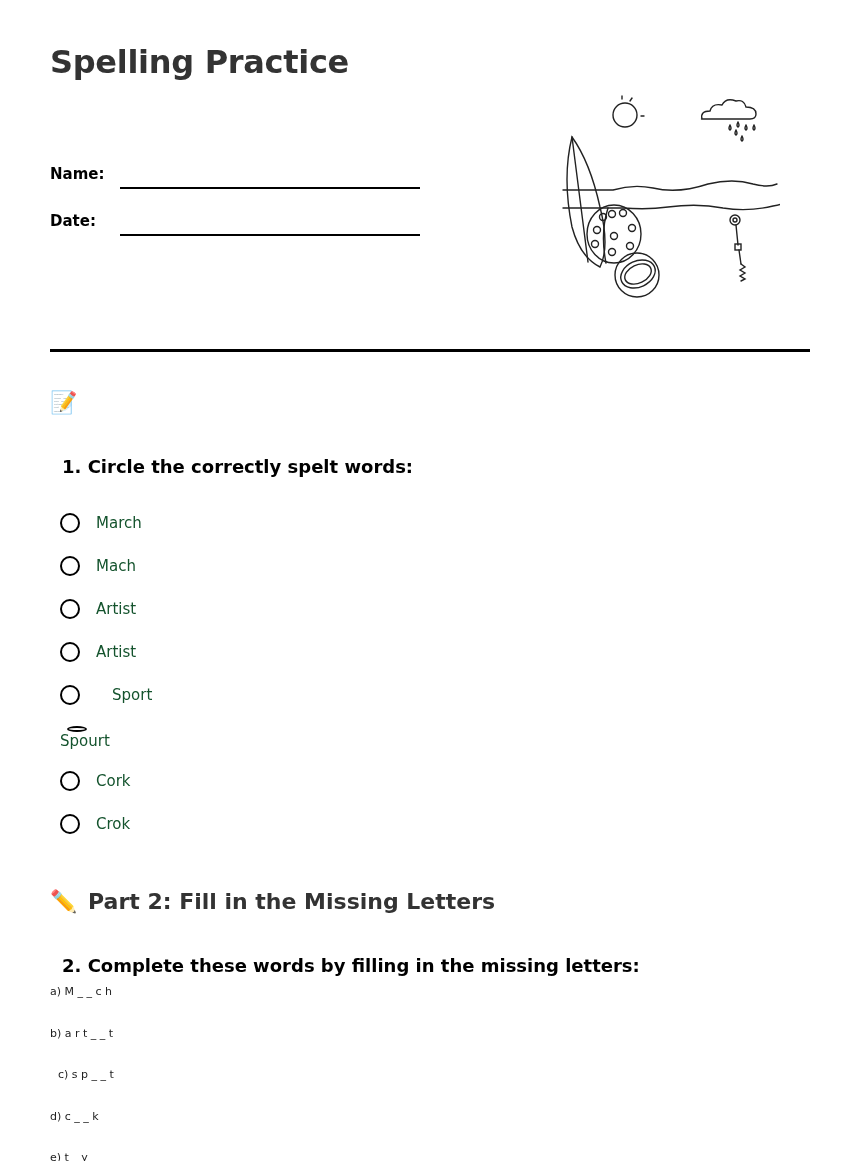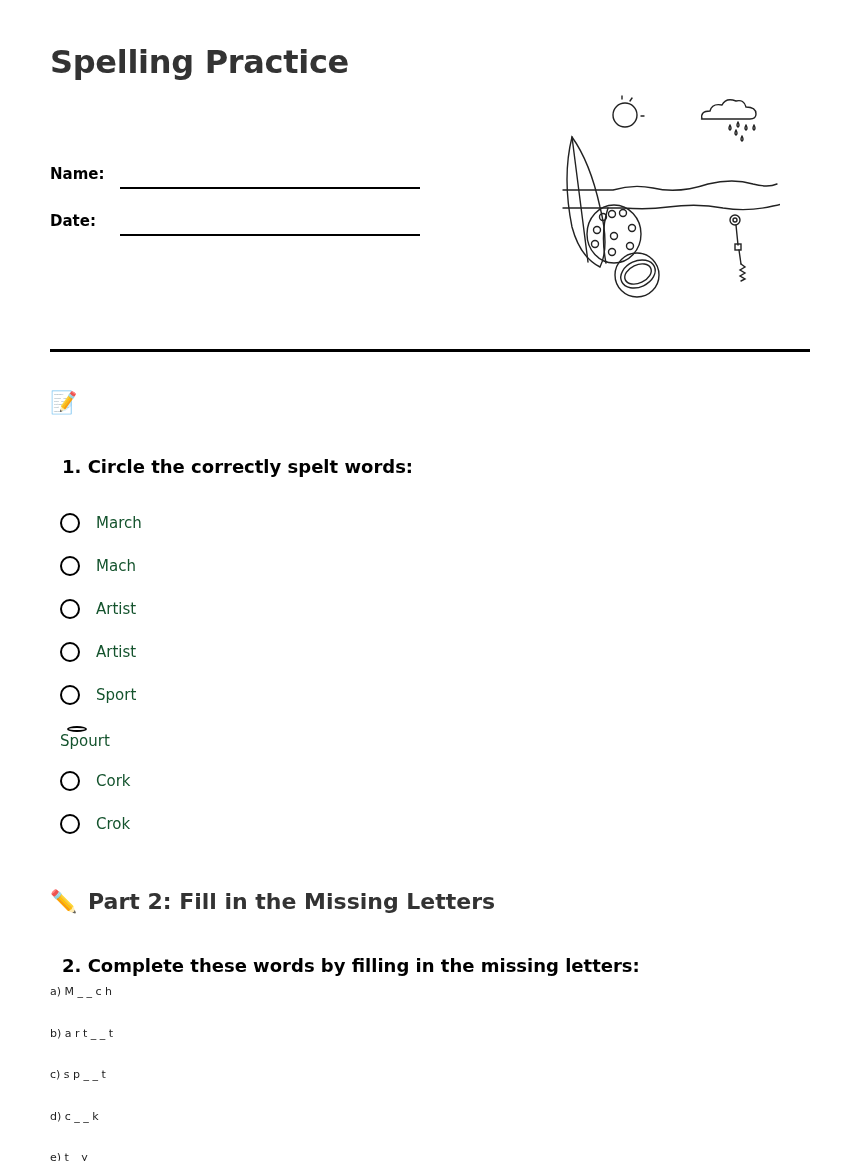--- a/index.html
+++ b/index.html
@@ -134,21 +134,21 @@
   <span class="option-label">Mach</span>
 </div>
 <div class="option" style="top:597px;">
   <span class="radio"></span>
   <span class="option-label">Artist</span>
 </div>
 <div class="option" style="top:640px;">
   <span class="radio"></span>
   <span class="option-label">Artist</span>
 </div>
-<div class="option" style="top:683px;">
+<div class="option" style="top:683px;gap:16px;">
   <span class="radio"></span>
   <span class="option-label">Sport</span>
 </div>
 <div class="option" style="top:726px;flex-direction:column;">
   <span class="radio"></span>
   <span class="option-label">Spourt</span>
 </div>
 <div class="option" style="top:769px;text-align:right;">
   <span class="radio"></span>
   <span class="option-label">Cork</span>
@@ -159,15 +159,15 @@
 </div>
 
 <h2 class="section-heading" style="top:887px;">
   <span class="emoji">✏️</span>
   <span>Part 2: Fill in the Missing Letters</span>
 </h2>
 <p class="question" style="top:943px;">2. Complete these words by filling in the missing letters:</p>
 
 <div class="fill-item" style="top:985px;">a) M _ _ c h</div>
 <div class="fill-item" style="top:1027px;">b) a r t _ _ t</div>
-<div class="fill-item" style="top:1068px;">c) s p _ _ t</div>
+<div class="fill-item" style="top:1068px;margin-left:8px;">c) s p _ _ t</div>
 <div class="fill-item" style="top:1110px;">d) c _ _ k</div>
 <div class="fill-item" style="top:1151px;">e) t _ y</div>
 
 </body></html>

